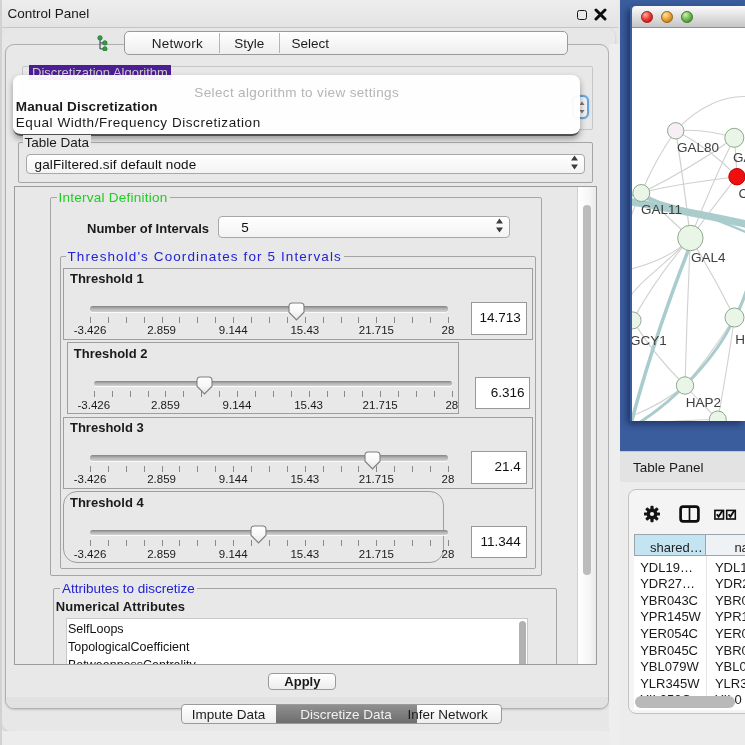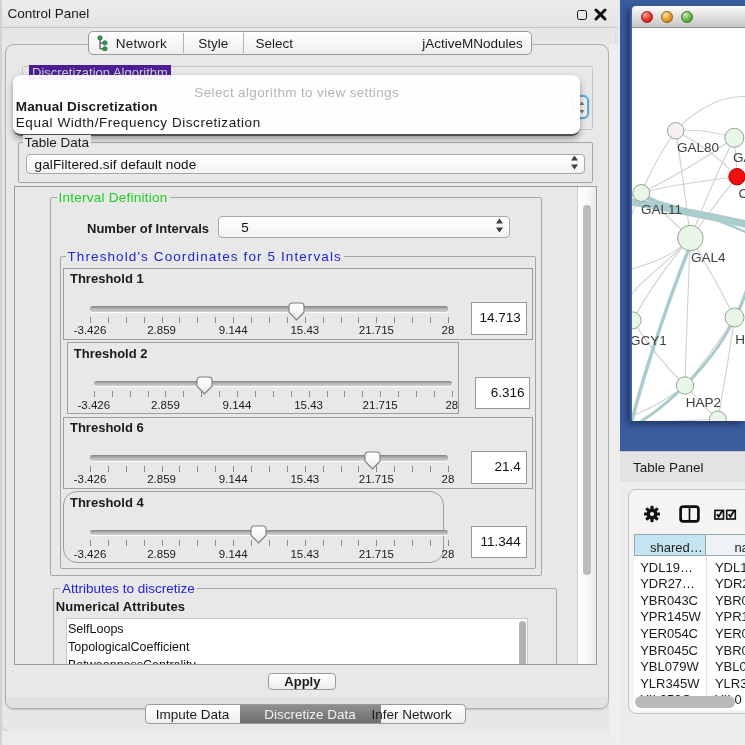--- a/index.html
+++ b/index.html
@@ -1,21 +1,21 @@
 <!DOCTYPE html>
 <html><head>
 <meta charset="utf-8">
 <style>
 * { margin:0; padding:0; box-sizing:border-box; }
 html,body { width:745px; height:745px; overflow:hidden; }
 body { font-family:"Liberation Sans", sans-serif; background:#e8e8e8; position:relative; }
 .abs { position:absolute; }
 .t13 { font-size:13.5px; color:#1a1a1a; white-space:nowrap; }
 .b { font-weight:bold; }
-.seg { position:absolute; background:linear-gradient(#ffffff,#eeeeee); border:1px solid #9a9a9a; overflow:hidden; }
+.seg { position:absolute; background:linear-gradient(#ffffff,#eeeeee); border:1px solid #9a9a9a; overflow:hidden;margin-left:36px; }
 .segitem { position:absolute; top:0; bottom:0; display:flex; align-items:center; justify-content:center; font-size:13.5px; color:#1c1c1c; }
 .segdark { background:linear-gradient(#8f8f8f,#6e6e6e); color:#f2f2f2; }
 .segsep { position:absolute; top:1px; bottom:1px; width:1px; background:#b5b5b5; }
 .group { position:absolute; border:1px solid #a5a5a5; border-radius:2px; }
 .gtitle { position:absolute; font-size:13.5px; background:#e8e8e8; padding:0 2px; white-space:nowrap; }
 .combo { position:absolute; background:linear-gradient(#ffffff,#f3f3f3); border:1px solid #a8a8a8; border-radius:4px; font-size:13.5px; color:#111; display:flex; align-items:center; }
 .combo .arr { position:absolute; right:5px; top:50%; transform:translateY(-50%); }
 .tpanel { position:absolute; border:1px solid #9e9e9e; background:#e8e8e8; }
 .track { position:absolute; height:5.4px; border-radius:2.7px; background:linear-gradient(#828282,#b2b2b2 45%,#d2d2d2); box-shadow:0 1px 0 rgba(255,255,255,0.8); }
 .tick { position:absolute; width:1px; height:6px; background:#8a8a8a; }
@@ -41,21 +41,20 @@
 
 <div class="abs" style="left:4.5px;top:44px;width:604px;height:664.5px;border:1px solid #b0b0b0;border-radius:9px;background:#e8e8e8;box-shadow:0 1px 2px rgba(0,0,0,0.15);"></div>
 <div class="abs" style="left:5.5px;top:696.5px;width:602px;height:11px;background:#e1e1e1;border-radius:0 0 8px 8px;"></div>
 
 <div class="seg" style="left:88px;top:31px;width:444px;height:24px;border-radius:5px;">
   <div class="segitem" style="left:0;width:93.6px;padding-left:11px;letter-spacing:0.25px;">Network</div>
   <div class="segsep" style="left:93.6px;"></div>
   <div class="segitem" style="left:94.6px;width:59.4px;">Style</div>
   <div class="segsep" style="left:154px;"></div>
   <div class="segitem" style="left:155px;width:60.6px;">Select</div>
-  <div class="segitem" style="left:323.1px;width:120.9px;">jActiveMNodules</div>
 </div>
 <svg class="abs" style="left:95.5px;top:33.5px;" width="12" height="17" viewBox="0 0 12 17">
   <path d="M4 4.5 L4 14.9 M4 8.9 L8.9 8.9 M4 14.9 L8.9 14.9" stroke="#565b6c" stroke-width="1.3" fill="none"></path>
   <circle cx="4" cy="3.9" r="2.2" fill="#2f9e44" stroke="#247433" stroke-width="0.8"></circle>
   <circle cx="8.9" cy="8.9" r="2.2" fill="#2f9e44" stroke="#247433" stroke-width="0.8"></circle>
   <circle cx="8.9" cy="14.9" r="2.2" fill="#2f9e44" stroke="#247433" stroke-width="0.8"></circle>
 </svg>
 
 <div class="abs" style="left:22px;top:66px;width:571px;height:64px;border:1px solid #c6c6c6;border-radius:2px;"></div>
 <div class="abs" style="left:29px;top:65px;font-size:13px;color:#caccca;background:#4c1d95;padding:0 3px;">Discretization Algorithm</div>
@@ -172,21 +171,21 @@
     <div class="tick" style="left:384.3px;top:48px;"></div>
     <div class="tlabel" style="left:26.3px;top:55.5px;">-3.426</div>
     <div class="tlabel" style="left:97.9px;top:55.5px;">2.859</div>
     <div class="tlabel" style="left:169.5px;top:55.5px;">9.144</div>
     <div class="tlabel" style="left:241.1px;top:55.5px;">15.43</div>
     <div class="tlabel" style="left:312.7px;top:55.5px;">21.715</div>
     <div class="tlabel" style="left:384.3px;top:55.5px;">28</div>
     <div class="vbox" style="left:407.4px;top:33.5px;">6.316</div>
   </div>
   <div class="tpanel" style="left:48.2px;top:230.3px;width:470.3px;height:72.3px;">
-    <div class="abs t13 b" style="left:6.3px;top:2.5px;font-size:13px;">Threshold 6</div>
+    <div class="abs t13 b" style="left:6.3px;top:2.5px;font-size:13px;">Threshold 3</div>
     <div class="track" style="left:26.3px;top:37.5px;width:358px;"></div>
     <svg class="thumb" style="left:300.6px;top:33px;" width="17" height="19" viewBox="0 0 17 19">
       <path d="M1 4.2 Q1 1 4.2 1 L12.8 1 Q16 1 16 4.2 L16 10.2 L8.5 18 L1 10.2 Z" fill="url(#thg3)" stroke="#7e7e7e" stroke-width="1.1"></path>
       <defs>
           <linearGradient id="thg3" x1="0" y1="0" x2="0" y2="1">
             <stop offset="0" stop-color="#ffffff"></stop>
             <stop offset="0.55" stop-color="#f6f6f6"></stop>
             <stop offset="1" stop-color="#e3e3e3"></stop>
           </linearGradient>
         </defs>

